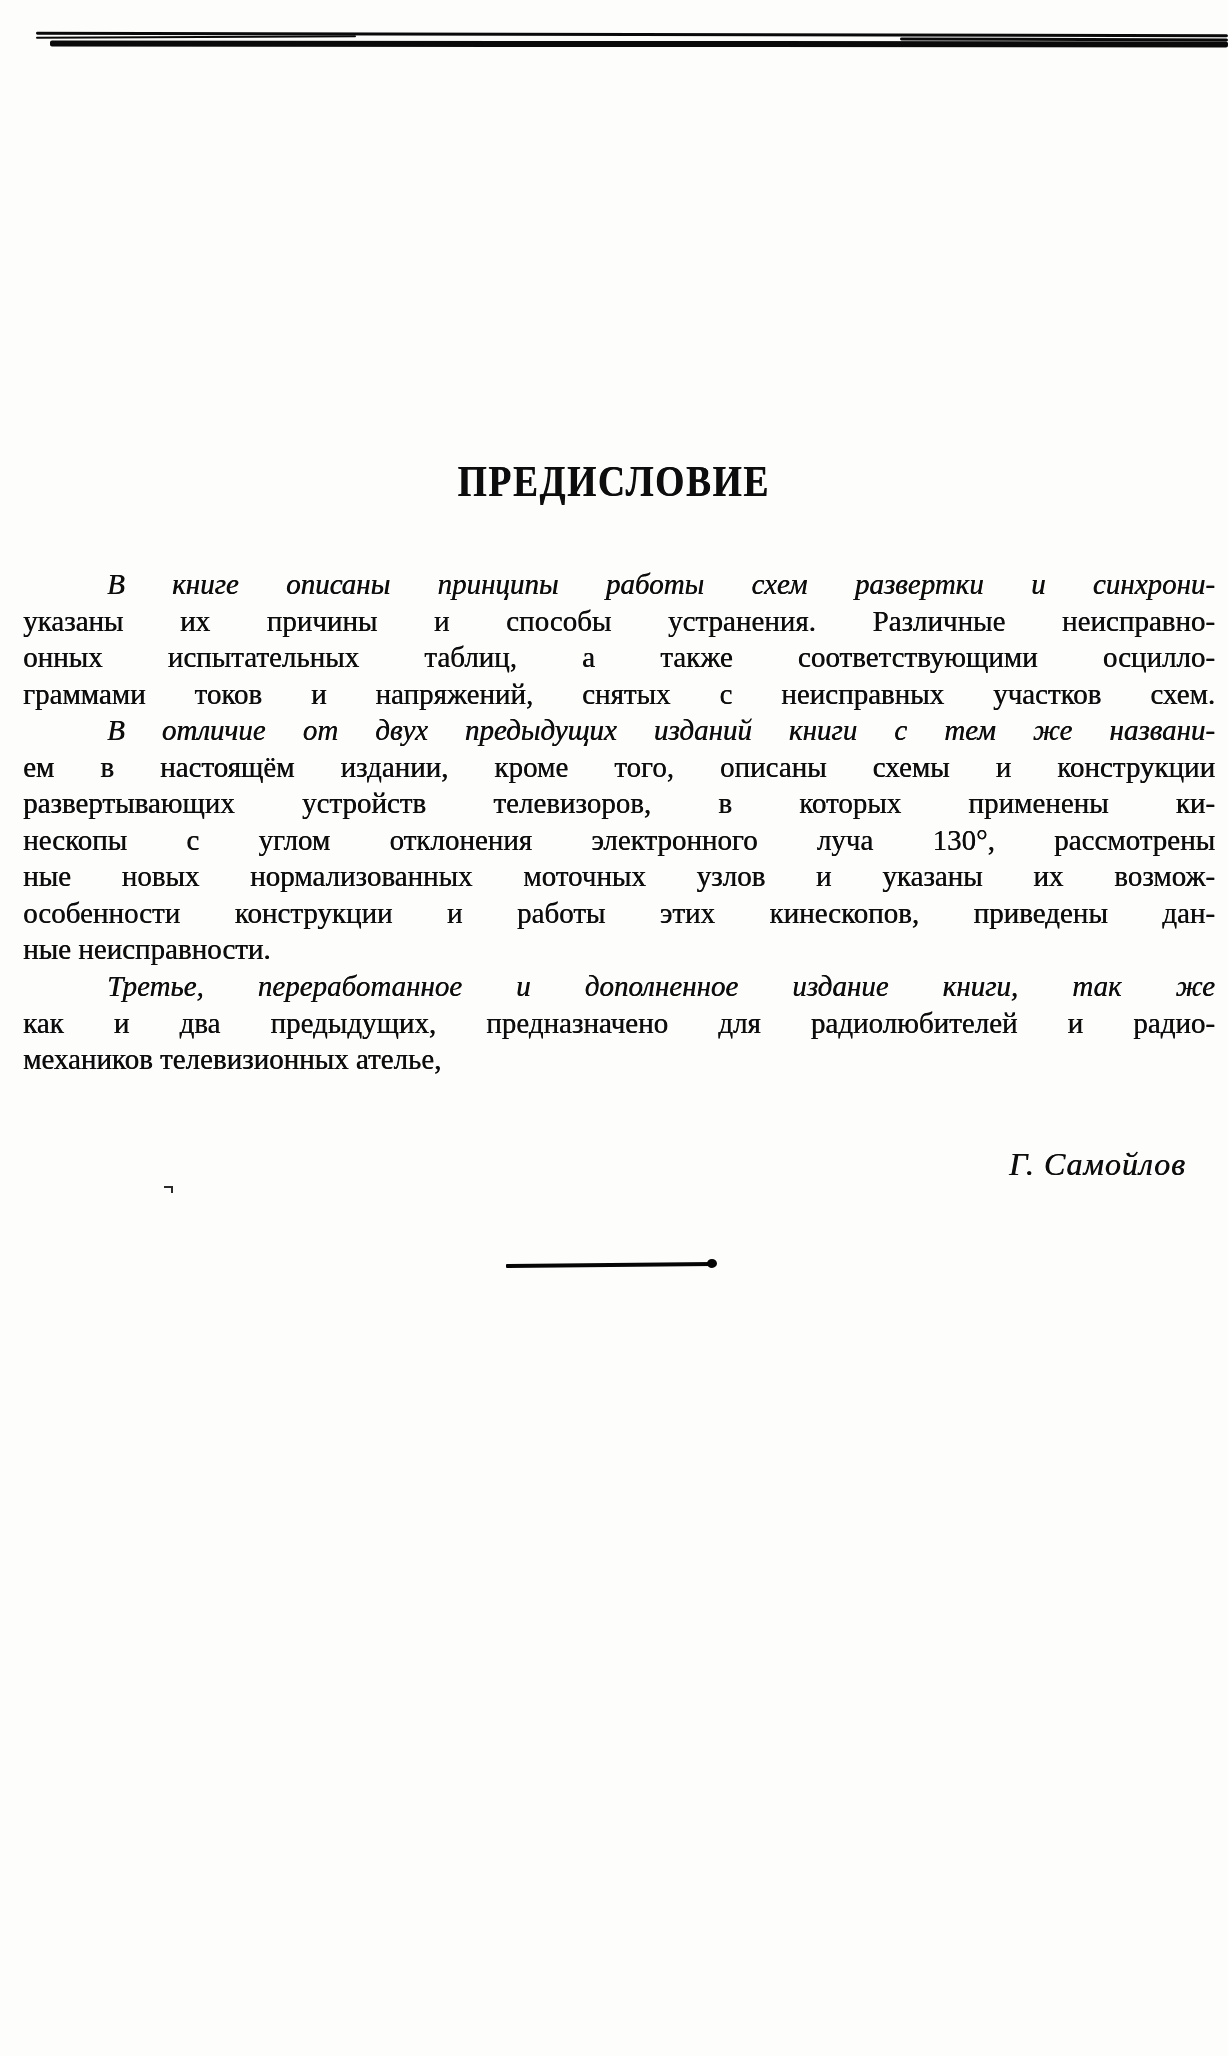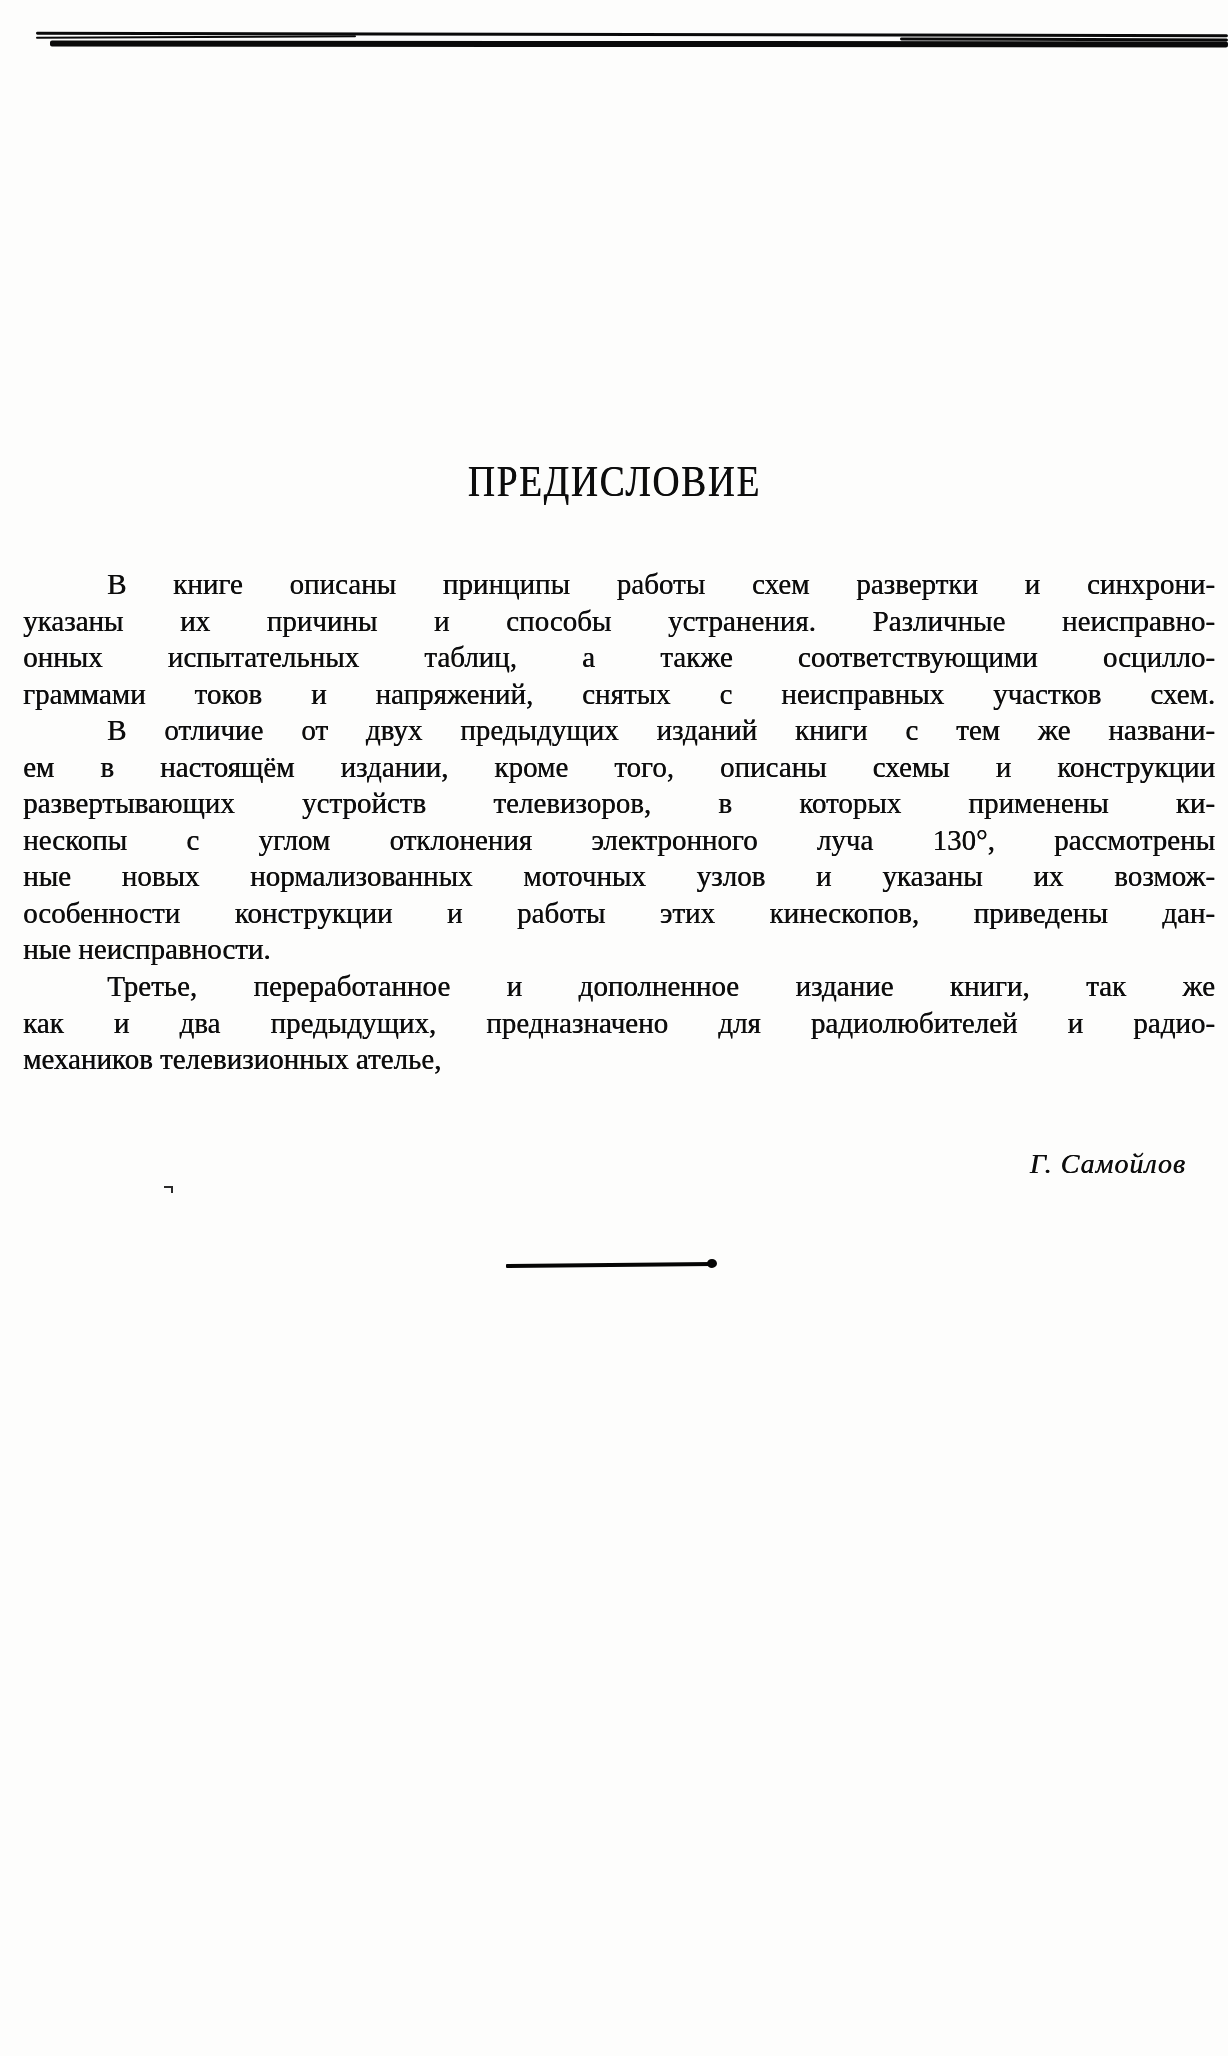--- a/index.html
+++ b/index.html
@@ -21,48 +21,48 @@
   .edge-c { left: 36px;  top: 36px; width: 320px;  height: 2px; transform: rotate(-0.25deg); }
   .edge-d { left: 900px; top: 38px; width: 328px;  height: 3px; transform: rotate(0.2deg); }
 
   .title {
     position: absolute;
     left: 0; top: 458px;
     width: 1228px;
     text-align: center;
     font-size: 44px;
     line-height: 48px;
-    font-weight: 400;
+    font-weight: 700;
   }
   .title .title-text {
     display: inline-block;
     transform: scaleX(0.85);
     letter-spacing: 2px;
     text-shadow: 0.5px 0 0 currentColor;
   }
 
   .textblock {
     position: absolute;
     left: 23px; top: 566px;
     width: 1192px;
     font-size: 29px;
     line-height: 36.55px;
     text-shadow: 0.4px 0 0 currentColor;
   }
   .ln { text-align: justify; text-align-last: justify; }
   .ln.short { text-align-last: left; }
-  .ln.indent { text-indent: 84px; }
+  .ln.indent { text-indent: 84px; font-style: italic; }
 
   .sig {
     position: absolute;
     left: 24px; top: 1146px;
     width: 1162px;
     text-align: right;
     font-style: italic;
-    font-size: 28px;
+    font-size: 32px;
     line-height: 36px;
     letter-spacing: 1px;
     text-shadow: 0.4px 0 0 currentColor;
   }
 
   .stray {
     position: absolute;
     left: 164px; top: 1186px;
     width: 7px; height: 5px;
     border-top: 2px solid #2a2a2a;

